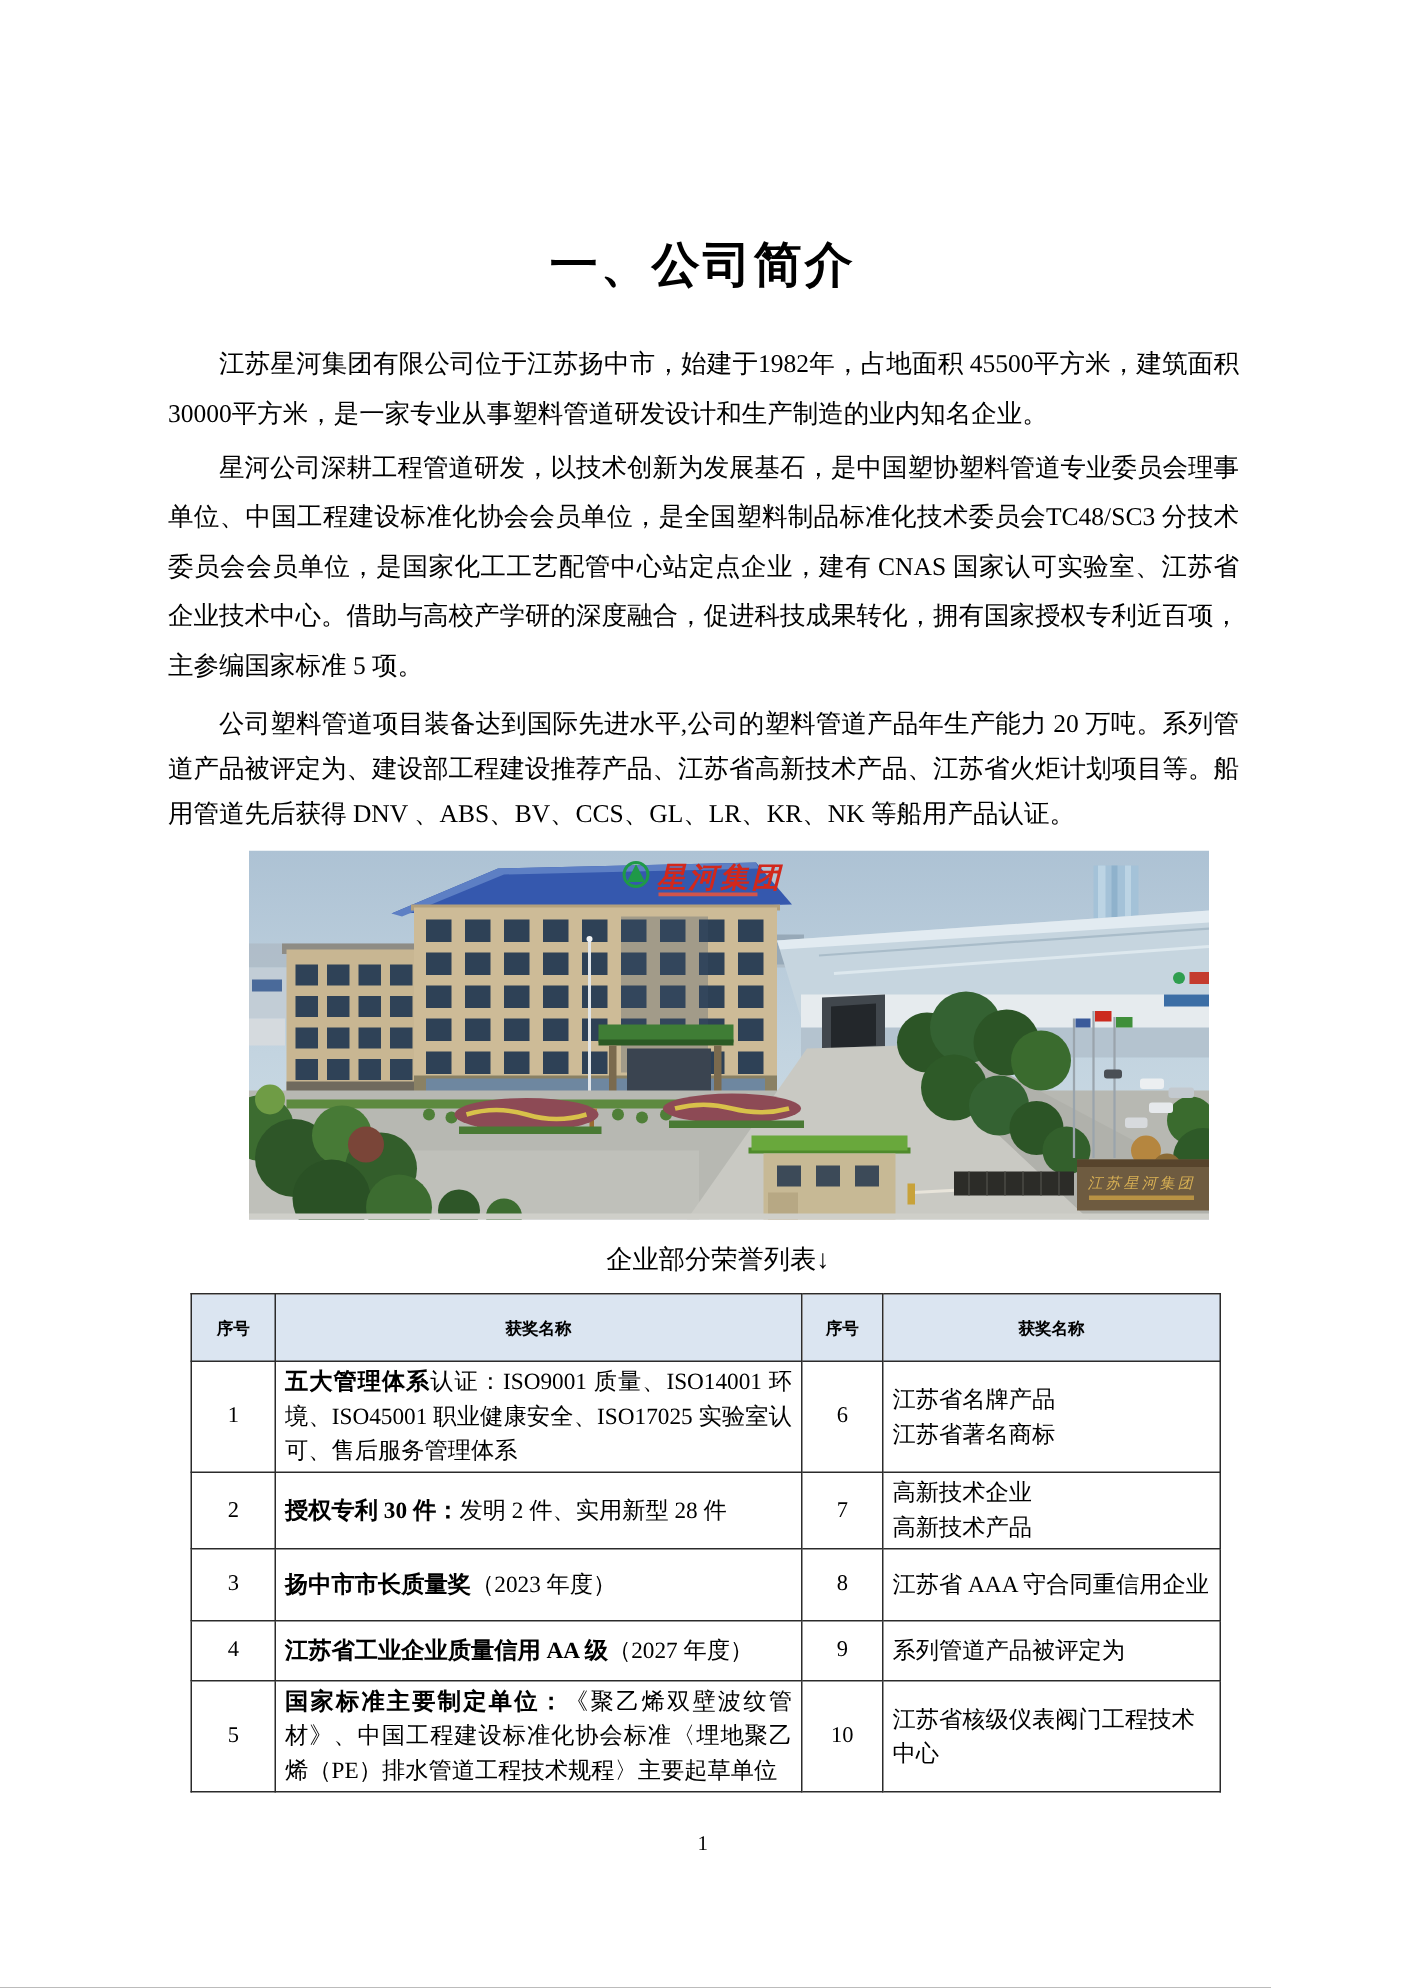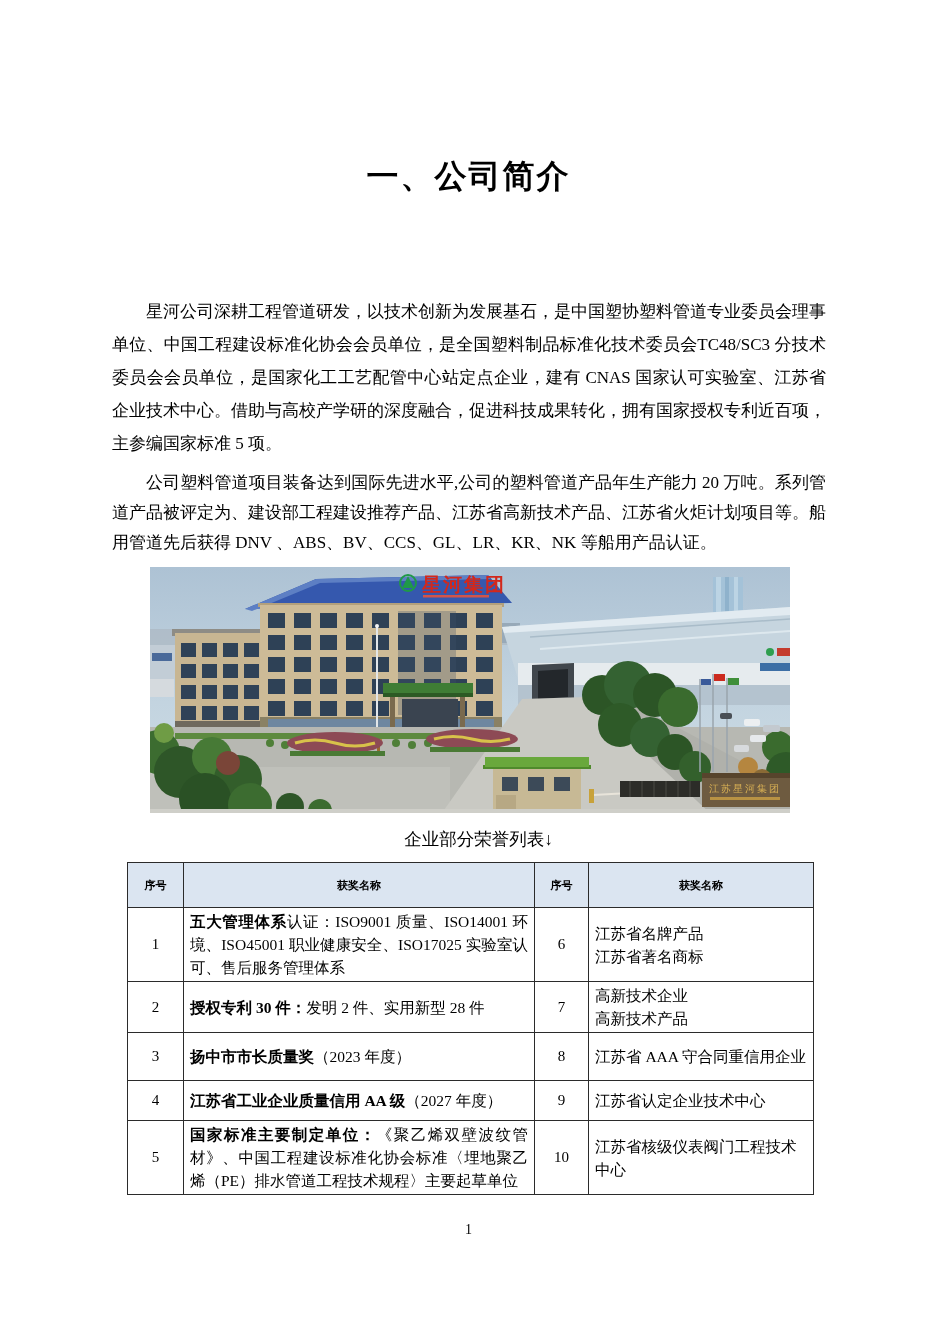--- a/index.html
+++ b/index.html
@@ -19,21 +19,21 @@
     font-weight:bold;font-size:32px;letter-spacing:2px;color:#000;
   }
   .para{
     position:absolute;left:112px;width:714px;margin:0;
     font-size:17px;text-align:justify;text-indent:2em;color:#000;
   }
   .p1{top:226px;line-height:33px;}
   .p2{top:295px;line-height:33px;}
   .p3{top:468px;line-height:30px;}
   .photo{
-    position:absolute;top:567px;left:150px;width:640px;height:246px;
+    position:absolute;top:567px;left:166px;width:640px;height:246px;font-style:italic;
   }
   .photo svg{display:block;width:640px;height:246px;}
   .table-caption{
     position:absolute;top:827px;left:0;right:0;
     text-align:center;font-size:17.5px;color:#000;padding-left:20px;
   }
   table.honors{
     position:absolute;top:862px;left:127px;
     width:686px;border-collapse:collapse;table-layout:fixed;
     font-size:15.5px;color:#000;
@@ -60,20 +60,21 @@
     text-align:center;font-size:14px;color:#000;
   }
 </style>
 </head>
 <body>
 
 <div class="page">
 
   <h1 class="doc-title">一、公司简介</h1>
 
+  <p class="para p1">江苏星河集团有限公司位于江苏扬中市，始建于1982年，占地面积 45500平方米，建筑面积30000平方米，是一家专业从事塑料管道研发设计和生产制造的业内知名企业。</p>
   <p class="para p2">星河公司深耕工程管道研发，以技术创新为发展基石，是中国塑协塑料管道专业委员会理事单位、中国工程建设标准化协会会员单位，是全国塑料制品标准化技术委员会TC48/SC3 分技术委员会会员单位，是国家化工工艺配管中心站定点企业，建有 CNAS 国家认可实验室、江苏省企业技术中心。借助与高校产学研的深度融合，促进科技成果转化，拥有国家授权专利近百项，主参编国家标准 5 项。</p>
   <p class="para p3">公司塑料管道项目装备达到国际先进水平,公司的塑料管道产品年生产能力 20 万吨。系列管道产品被评定为、建设部工程建设推荐产品、江苏省高新技术产品、江苏省火炬计划项目等。船用管道先后获得 DNV 、ABS、BV、CCS、GL、LR、KR、NK 等船用产品认证。</p>
 
   <div class="photo">
     <svg viewBox="0 0 640 246" preserveAspectRatio="none">
       <defs>
         <linearGradient id="sky" x1="0" y1="0" x2="0" y2="1">
           <stop offset="0" stop-color="#adc2d4"></stop>
           <stop offset="0.55" stop-color="#c3d4e0"></stop>
           <stop offset="1" stop-color="#cfdde5"></stop>
@@ -348,21 +349,21 @@
       <tr class="row-3">
         <td class="num">3</td>
         <td class="desc"><span class="b">扬中市市长质量奖</span><span>（2023 年度）</span></td>
         <td class="num">8</td>
         <td class="descr">江苏省 AAA 守合同重信用企业</td>
       </tr>
       <tr class="row-4">
         <td class="num">4</td>
         <td class="desc"><span class="b">江苏省工业企业质量信用 AA 级</span><span>（2027 年度）</span></td>
         <td class="num">9</td>
-        <td class="descr">江苏省认定企业技术中心</td>
+        <td class="descr">系列管道产品被评定为</td>
       </tr>
       <tr class="row-5">
         <td class="num">5</td>
         <td class="desc"><span class="b">国家标准主要制定单位：</span><span>《聚乙烯双壁波纹管材》、中国工程建设标准化协会标准〈埋地聚乙烯（PE）排水管道工程技术规程〉主要起草单位</span></td>
         <td class="num">10</td>
         <td class="descr">江苏省核级仪表阀门工程技术中心</td>
       </tr>
     </tbody>
   </table>
 

